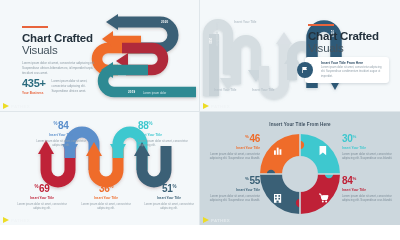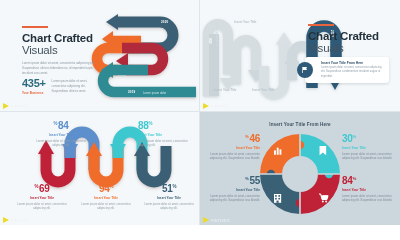--- a/index.html
+++ b/index.html
@@ -233,21 +233,21 @@
     <div class="stat3 ctr" style="left:13px; top:72px;">
       <div class="s3-num" style="color:#bf2137;">
         <span class="s3-pre">%</span><span>69</span>
       </div>
       <div class="s3-title" style="color:#bf2137;">Insert Your Title</div>
       <div class="s3-body">Lorem ipsum dolor sit amet, consectetur adipiscing elit.</div>
     </div>
 
     <div class="stat3 ctr" style="left:77px; top:72px;">
       <div class="s3-num" style="color:#ef6c2a;">
-        <span>94</span><sup>%</sup>
+        <span>36</span><sup>%</sup>
       </div>
       <div class="s3-title" style="color:#ef6c2a;">Insert Your Title</div>
       <div class="s3-body">Lorem ipsum dolor sit amet, consectetur adipiscing elit.</div>
     </div>
 
     <div class="stat3 ctr" style="left:140px; top:72px;">
       <div class="s3-num" style="color:#3a6076;">
         <span>51</span><sup>%</sup>
       </div>
       <div class="s3-title" style="color:#3a6076;">Insert Your Title</div>

